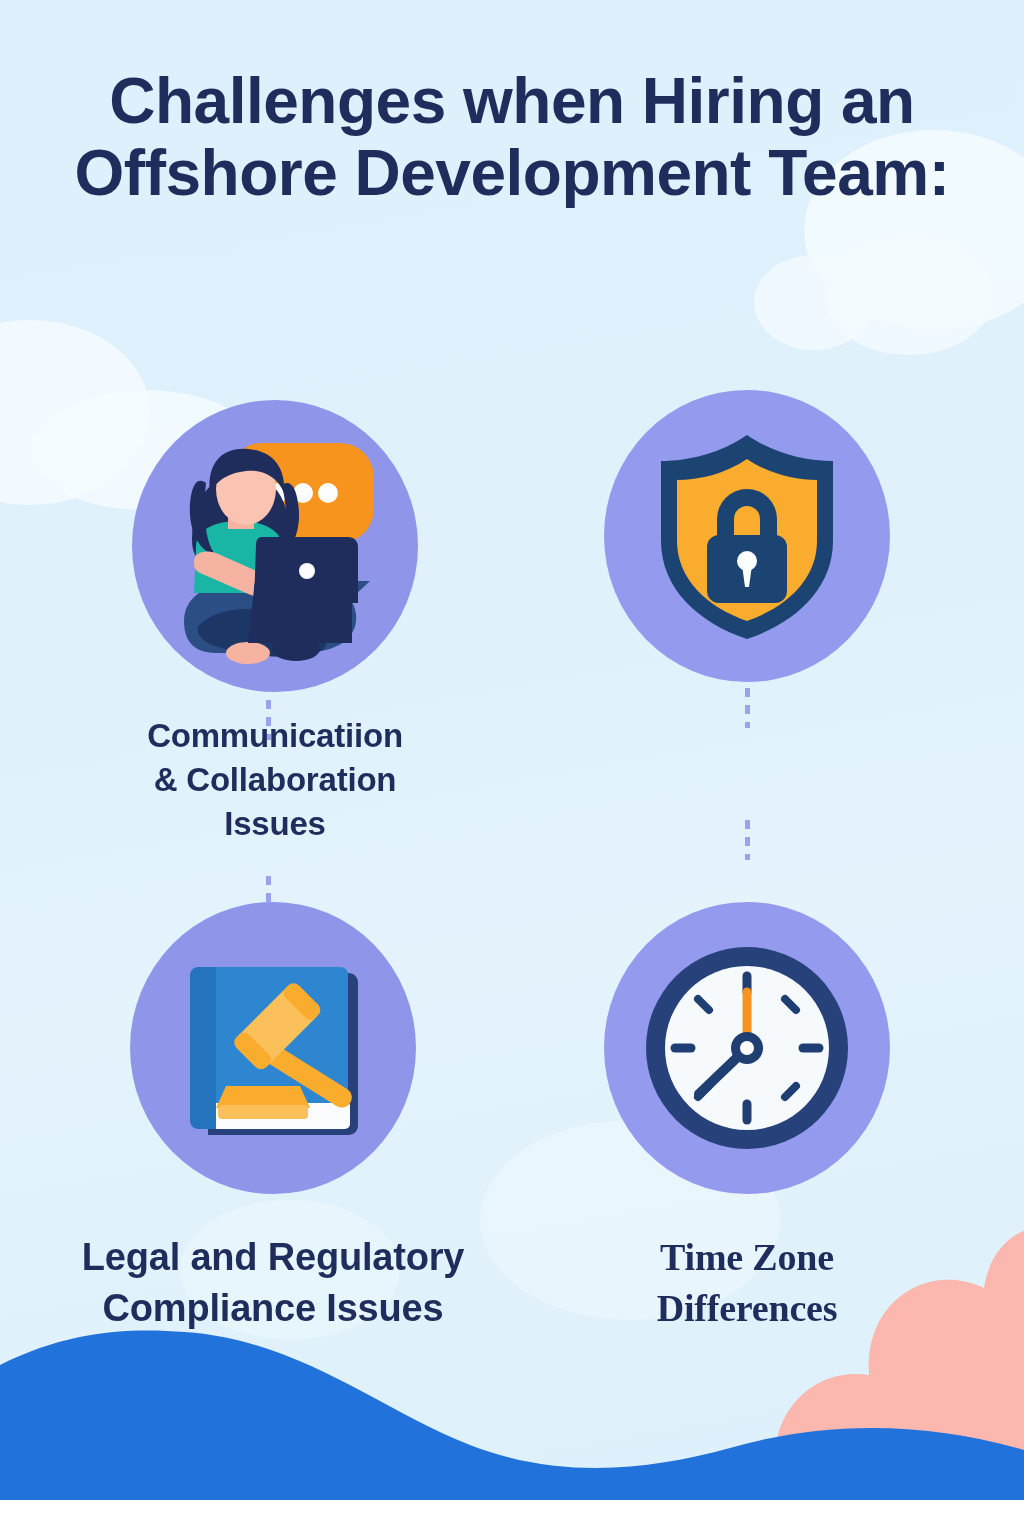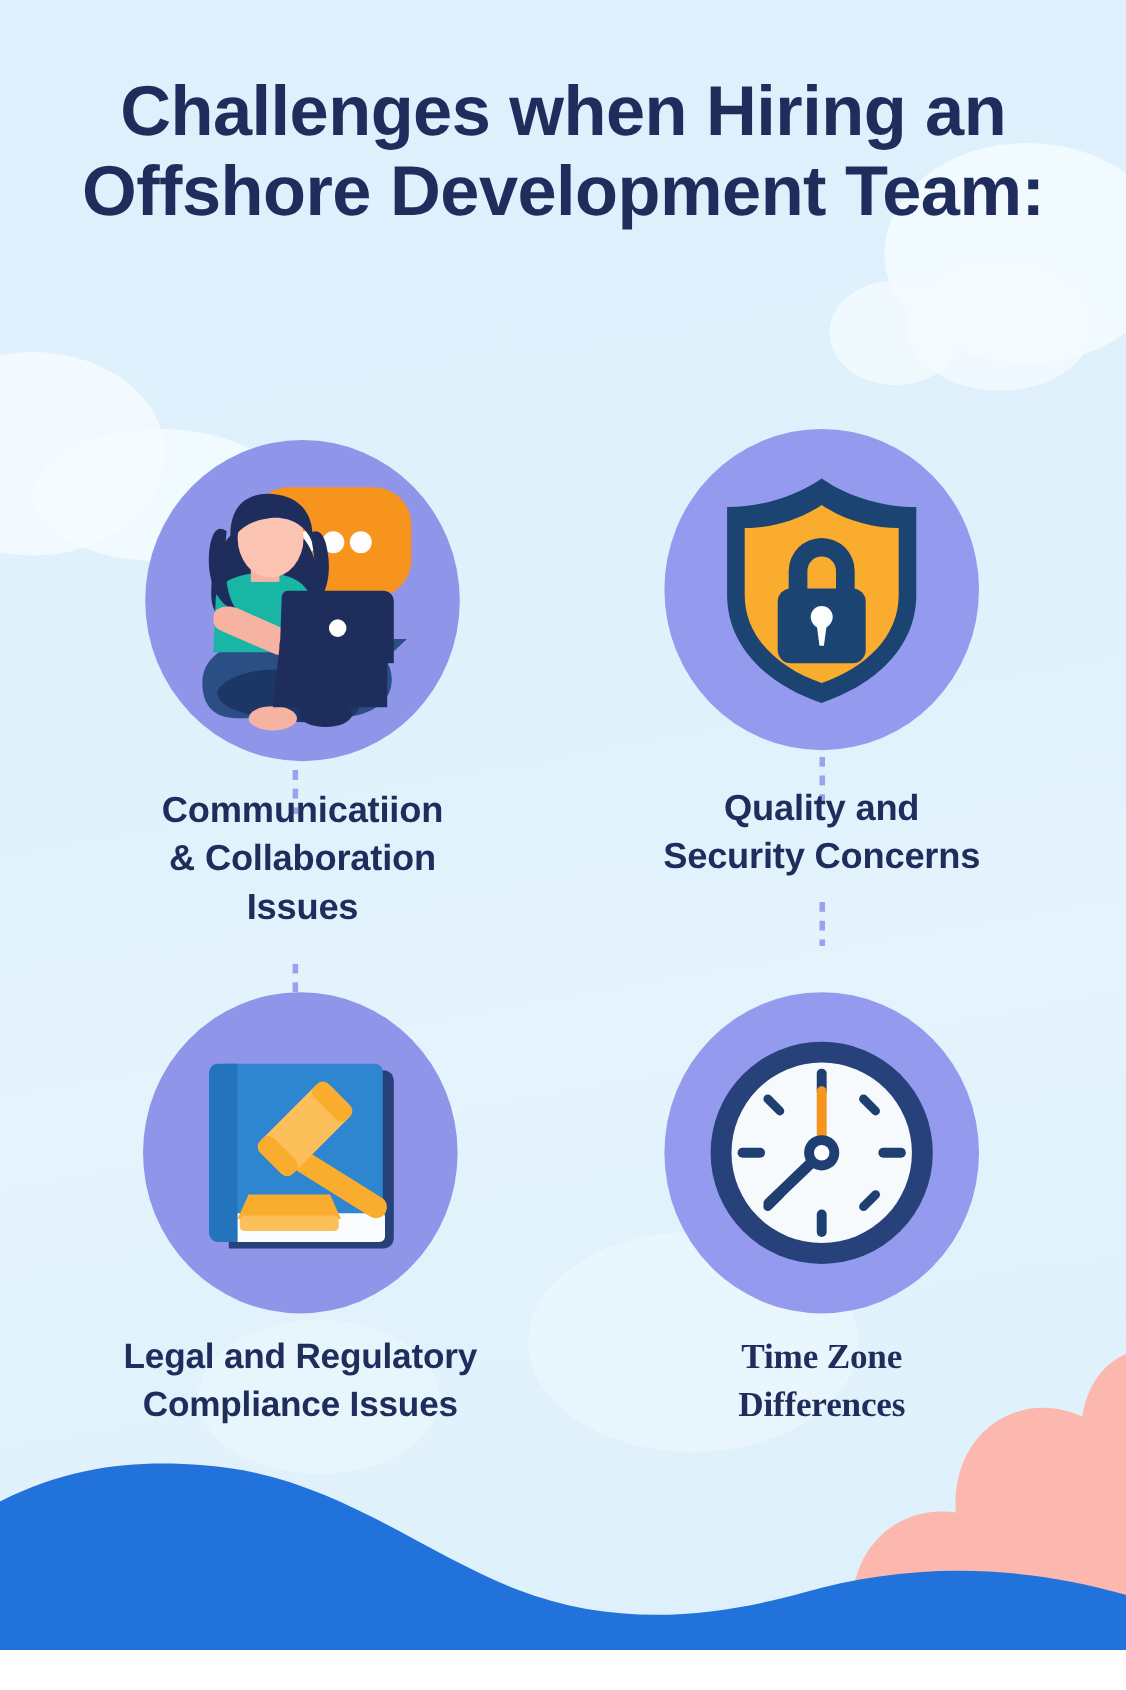--- a/index.html
+++ b/index.html
@@ -73,21 +73,21 @@
   #item-1 .circle, #item-3 .circle { background:#949bee; }
 
   .caption {
     margin-top:22px;
     text-align:center;
     font-size:33px; line-height:1.33; font-weight:bold;
     color:#1f2d5c;
     letter-spacing:-0.2px;
     white-space:pre-line;
   }
-  #item-2 .caption, #item-3 .caption { font-size:32px; margin-top:18px; }
+  #item-2 .caption, #item-3 .caption { font-size:38px; margin-top:38px; }
   #item-1 .caption { margin-top:30px; }
 
   
   .dash {
     position:absolute;
     width:5px;
     background-image:linear-gradient(#9aa2ee 55%, rgba(0,0,0,0) 0%);
     background-size:5px 17px;
     background-repeat:repeat-y;
   }
@@ -178,22 +178,20 @@
         <path d="M100 30 C78 45 52 51 30 51 L30 112 C30 150 60 178 100 192 C140 178 170 150 170 112 L170 51 C148 51 122 45 100 30 Z" fill="#f9ac2d"></path>
 
         <path d="M100 60 a30 30 0 0 1 30 30 v22 h-17 v-22 a13 13 0 0 0 -26 0 v22 h-17 v-22 a30 30 0 0 1 30 -30 z" fill="#1c4473"></path>
 
         <rect x="60" y="106" width="80" height="68" rx="12" fill="#1c4473"></rect>
 
         <circle cx="100" cy="132" r="10" fill="#fafefd"></circle>
         <path d="M95 136 h10 l-3 22 h-4 z" fill="#fafefd"></path>
       </svg>
     </div>
-    <div class="caption">Quality and
-Security Concerns</div>
   </div>
 
   <div class="item" id="item-2">
     <div class="circle">
       <svg width="215" height="215" viewBox="0 0 215 215">
 
         <path d="M42 32 h140 c6 0 10 4 10 10 v142 c0 6 -4 10 -10 10 h-140 z" fill="#27417a"></path>
 
         <rect x="36" y="160" width="148" height="28" rx="5" fill="#fafcfe"></rect>
 

